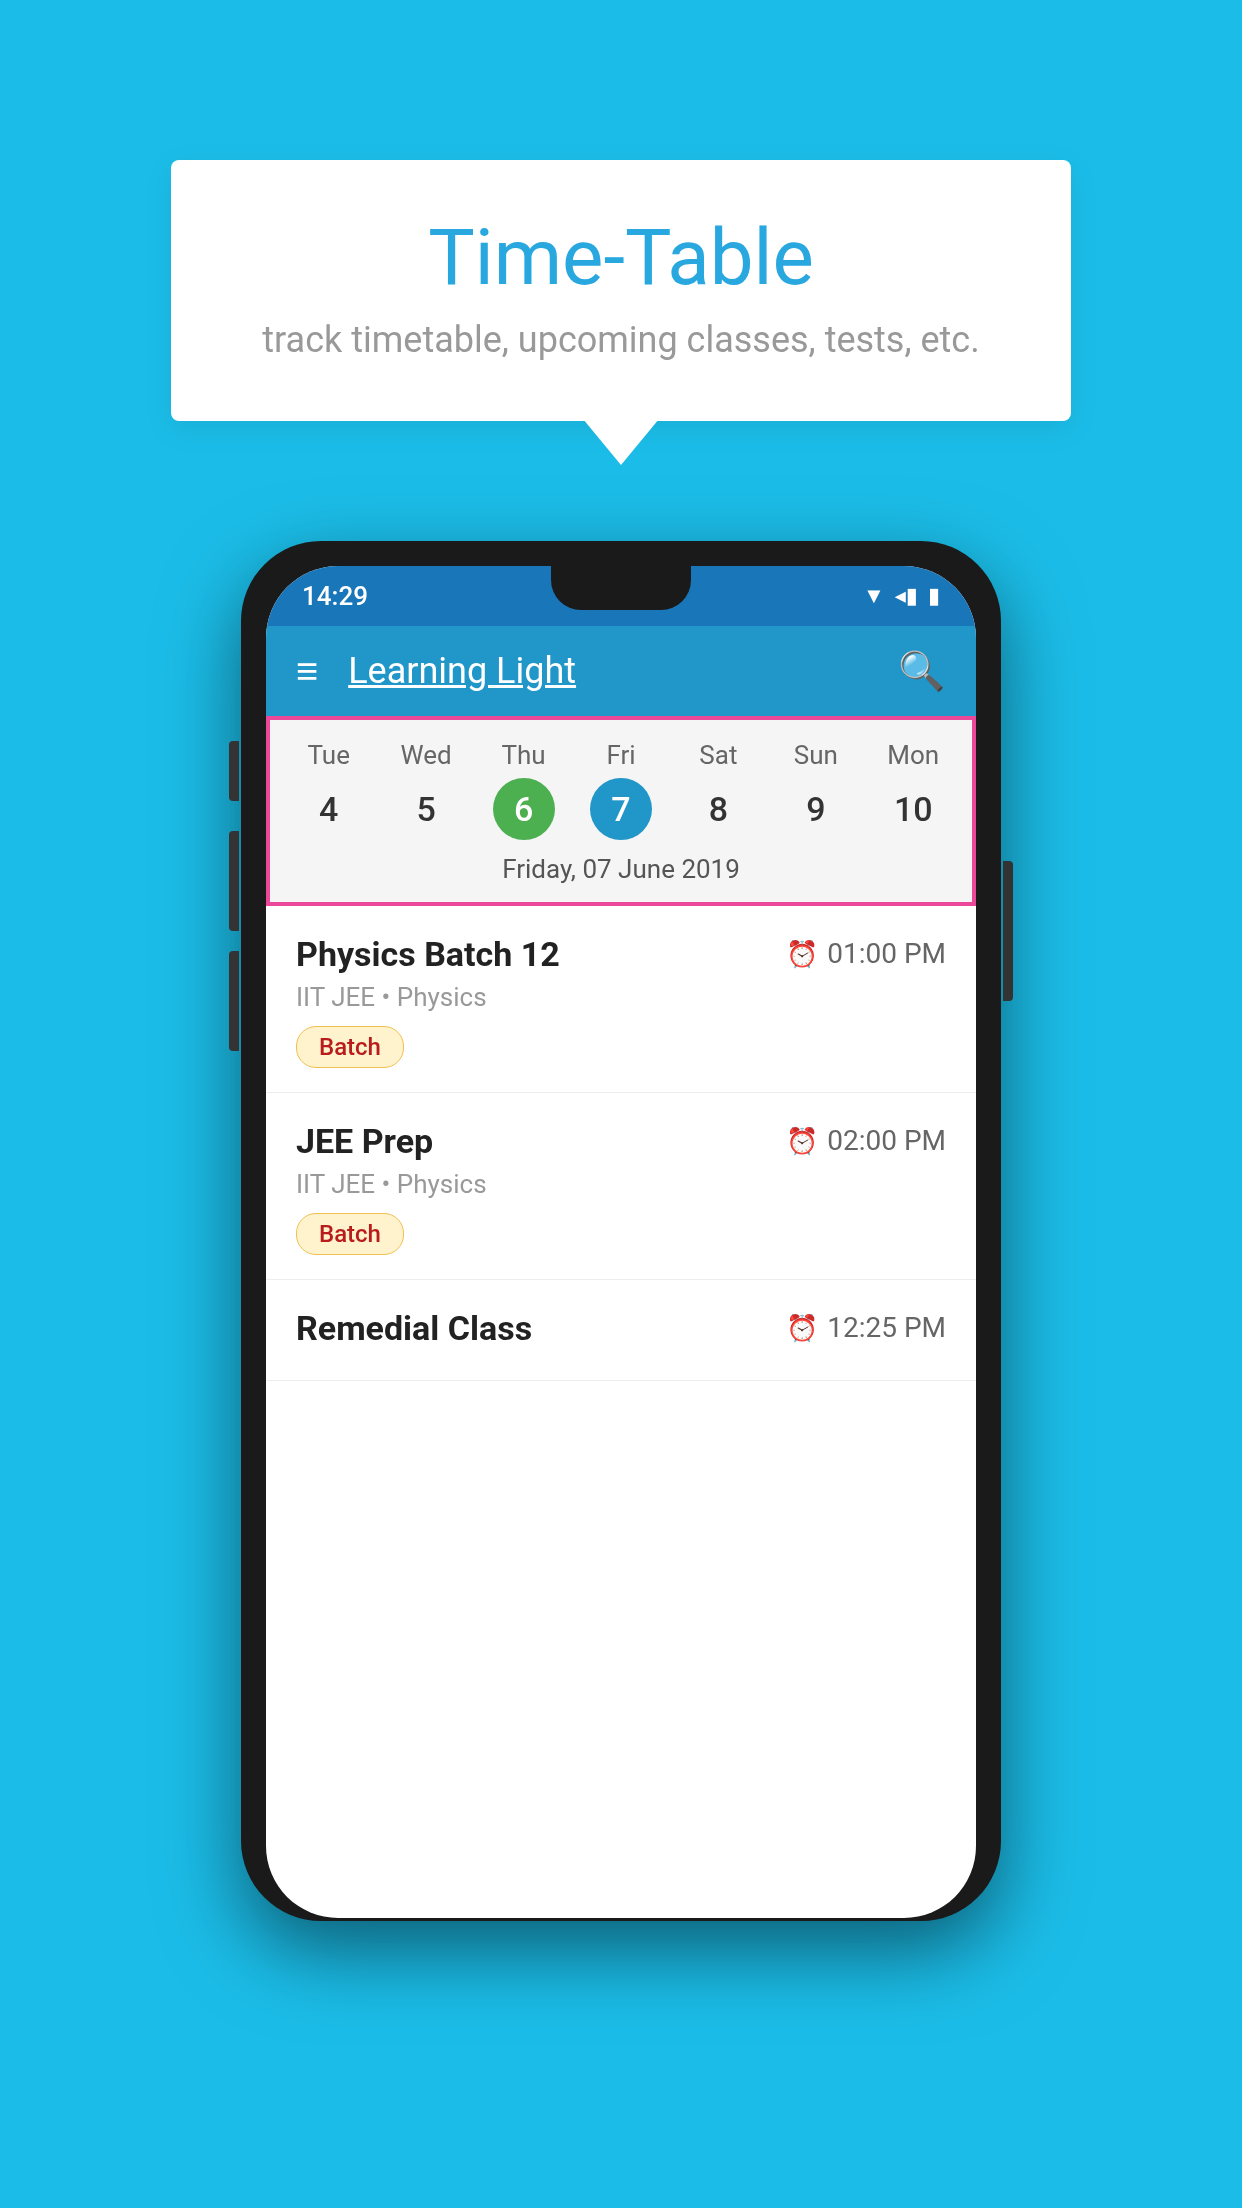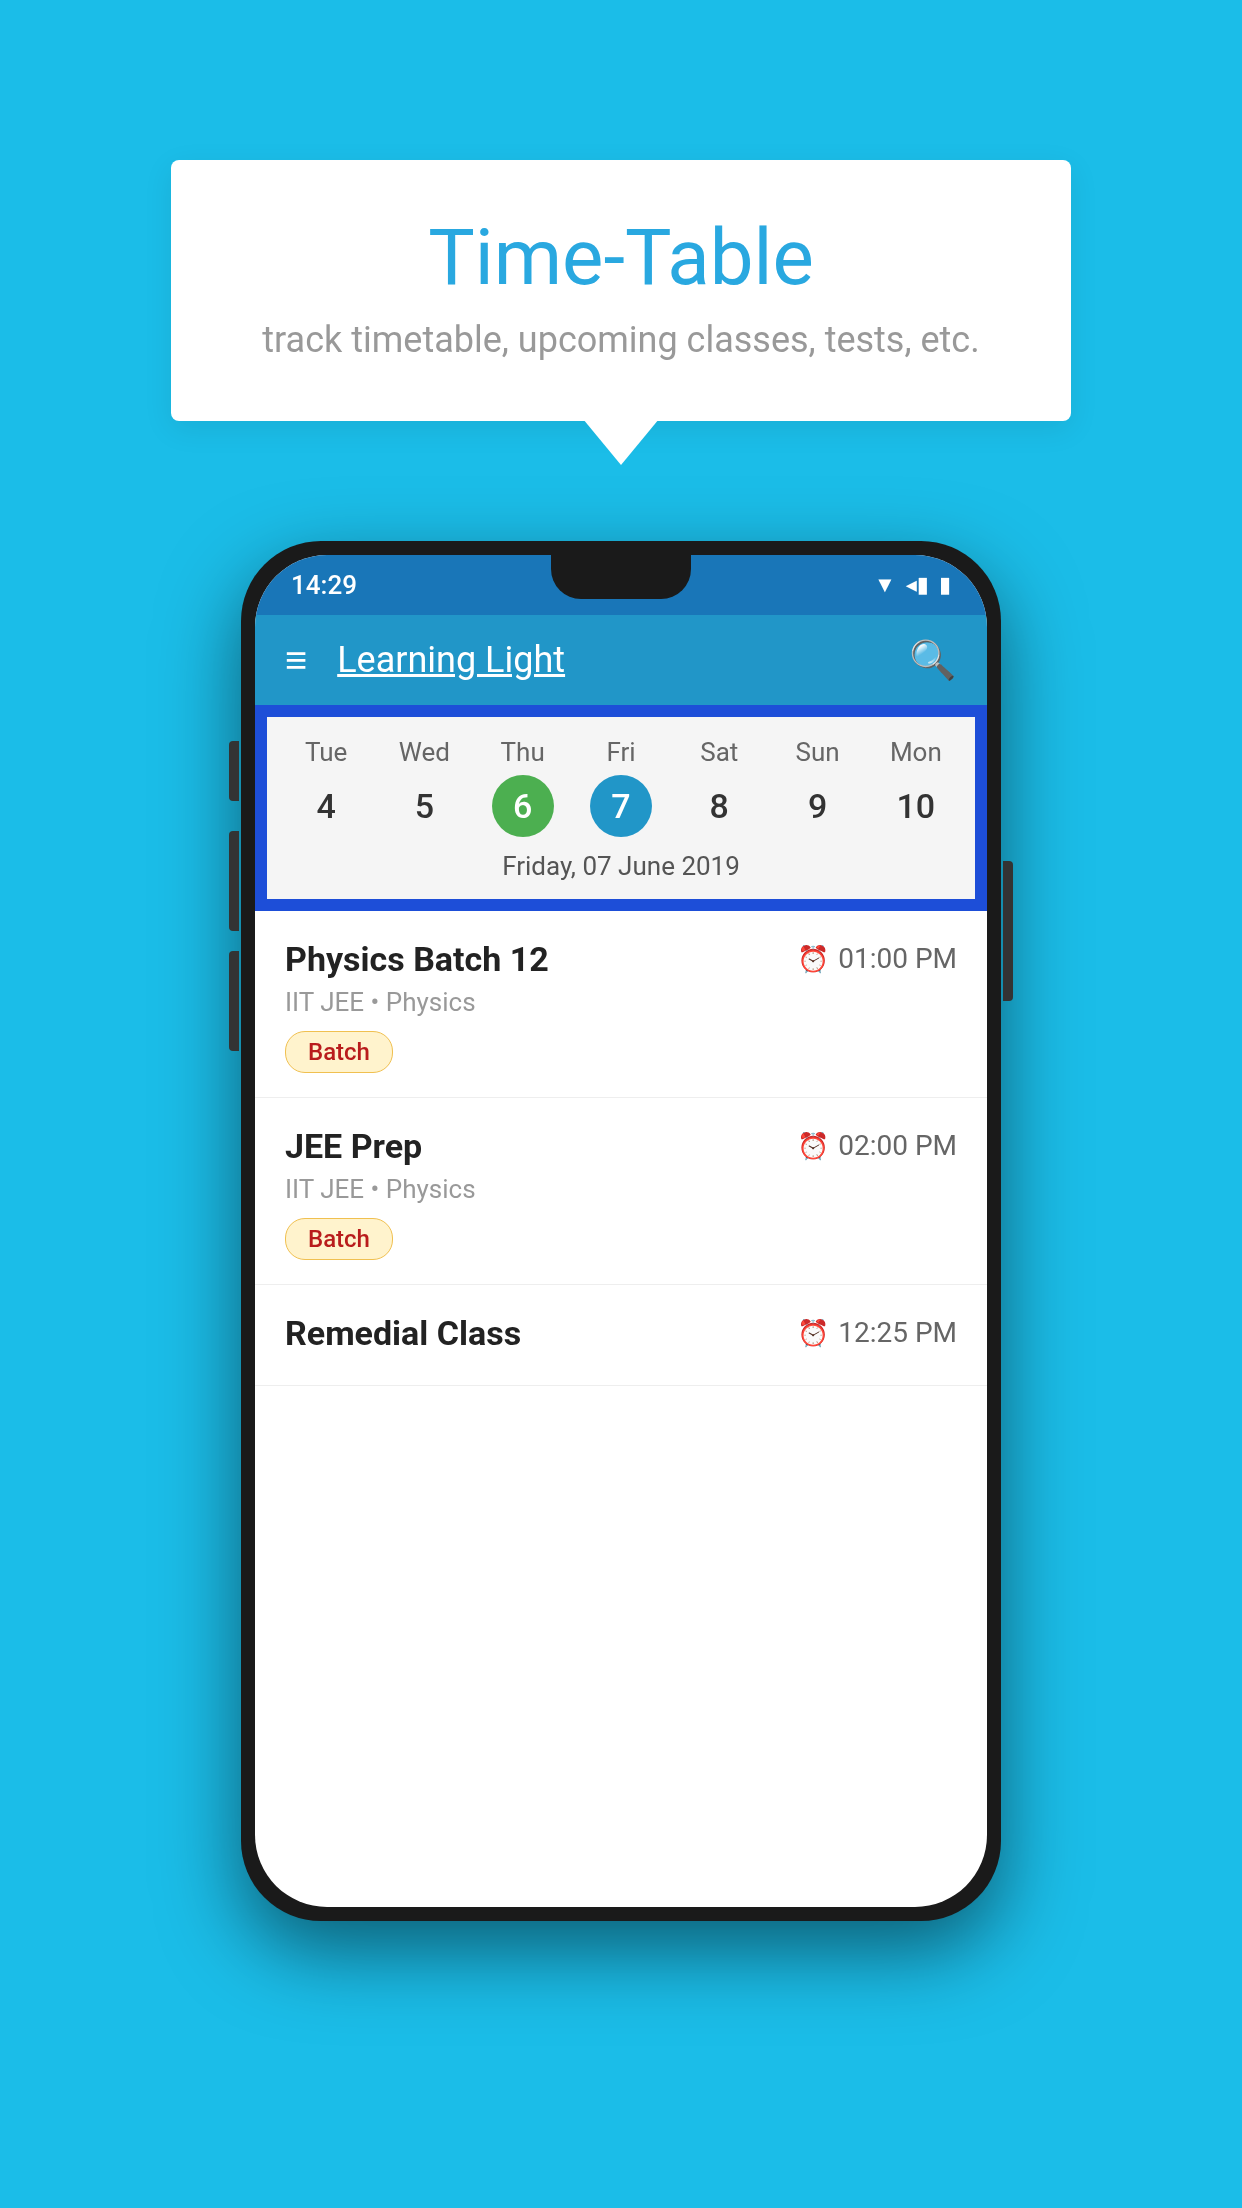--- a/index.html
+++ b/index.html
@@ -135,22 +135,22 @@
       margin-left: 10px;
       text-decoration: underline;
     }
     .search-icon {
       color: white;
       font-size: 38px;
     }
 
     
     .calendar-section {
-      background: #1d4ed8;
-      padding: 12px;
+      background: #ec4899;
+      padding: 4px;
     }
     .calendar-days-row {
       display: flex;
       background: #f5f5f5;
       padding: 20px 10px 0 10px;
     }
     .day-col {
       flex: 1;
       display: flex;
       flex-direction: column;
@@ -233,21 +233,21 @@
       border-radius: 20px;
       padding: 6px 22px;
       font-size: 24px;
       font-weight: 500;
     }
 
     
     .phone-inner {
       border-radius: 72px;
       overflow: hidden;
-      margin: 14px;
+      margin: 25px;
       height: calc(100% - 28px);
       background: white;
     }
 
     
     .phone-btn-left {
       position: absolute;
       left: -12px;
       top: 200px;
       width: 10px;

